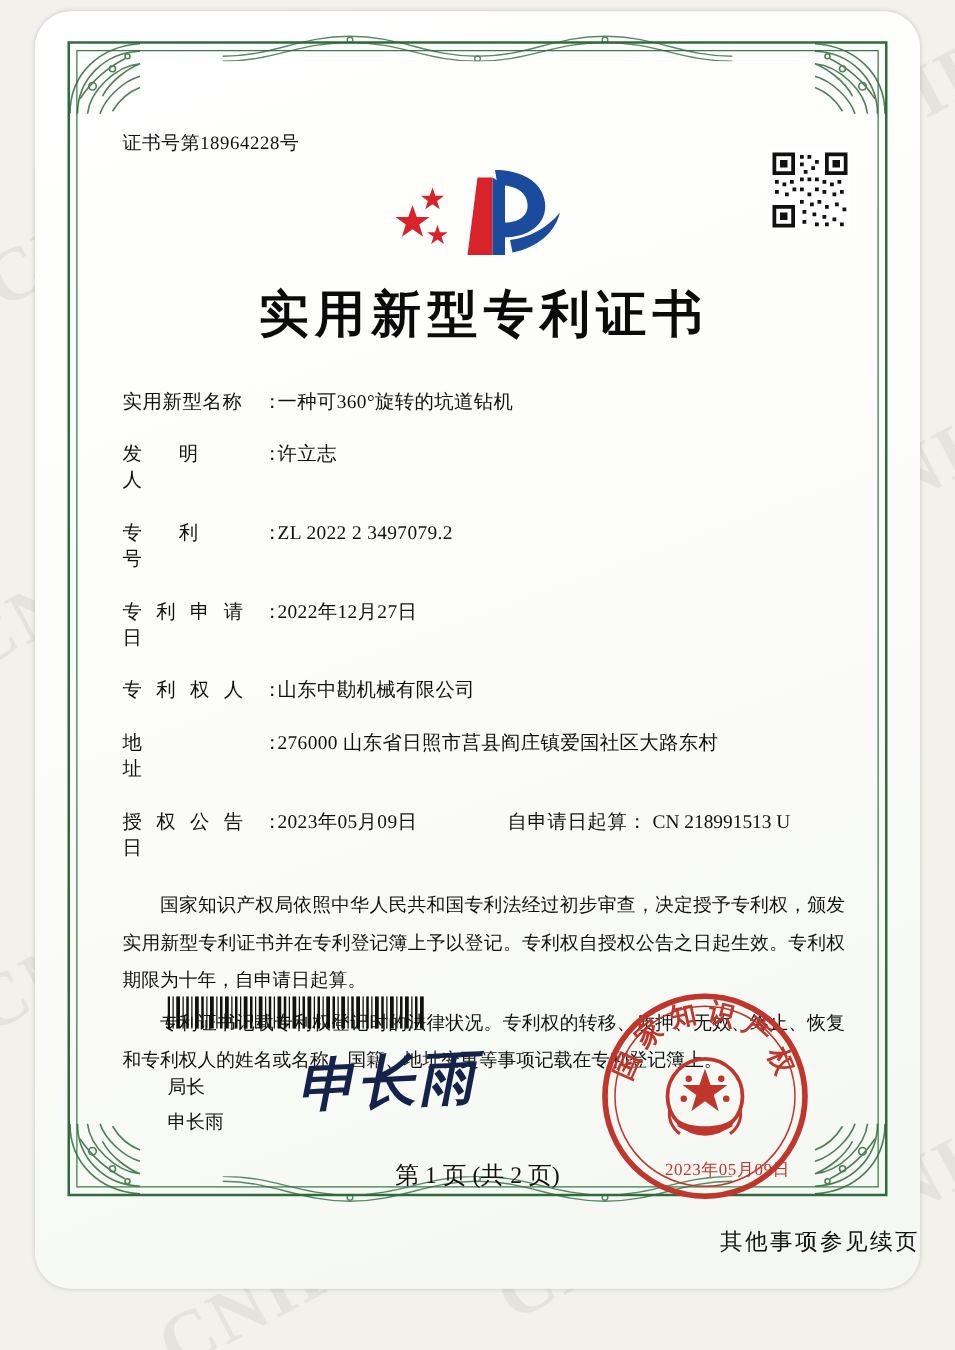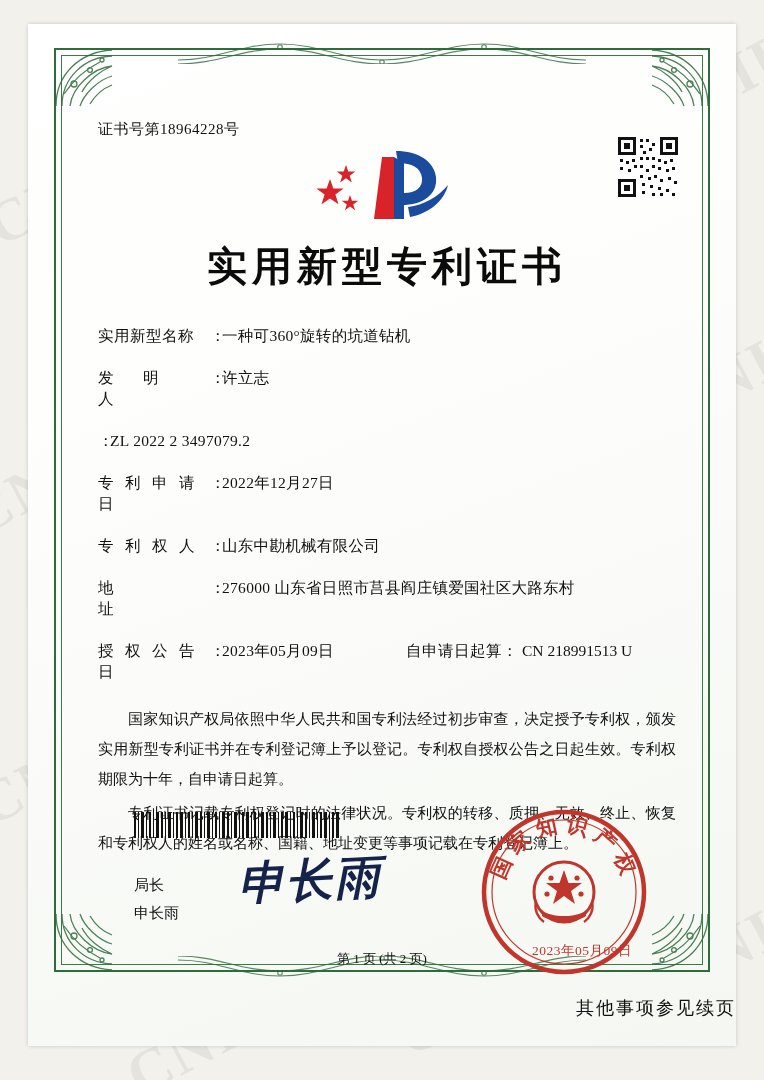--- a/index.html
+++ b/index.html
@@ -30,27 +30,28 @@
     color: rgba(140, 140, 130, 0.13);
     transform: rotate(-28deg);
     white-space: nowrap;
     letter-spacing: 2px;
   }
 
   
   .certificate {
     position: absolute;
     left: 28px;
-    top: 24px;
+    top: 9px;
     width: 708px;
     height: 1022px;
     background: linear-gradient(160deg, #ffffff 0%, #fdfdfb 40%, #f4f7f2 100%);
     box-shadow: 0 0 4px rgba(0,0,0,0.18);
     z-index: 1;
     overflow: hidden;
+    border-radius: 29px;
   }
 
   
   .border-outer {
     position: absolute;
     left: 26px; top: 24px; right: 26px; bottom: 74px;
     border: 2px solid #2f6b3c;
   }
   .border-inner {
     position: absolute;
@@ -230,21 +231,21 @@
     font-size: 13.5px;
     color: #c0352c;
     letter-spacing: 0.5px;
   }
 
   .page-no {
     position: absolute;
     left: 0; right: 0;
     bottom: 78px;
     text-align: center;
-    font-size: 13px;
+    font-size: 19px;
     color: #111;
     margin-top: 16px;
   }
   .footer-note {
     position: absolute;
     left: 0; right: 0;
     bottom: 26px;
     text-align: right;
     font-size: 18px;
     font-weight: normal;
@@ -453,20 +454,23 @@
 
       <div class="field-row">
         <div class="field-label">
           <span style="letter-spacing:1.9em;">发明人</span>
         </div>
         <div class="field-colon">：</div>
         <div class="field-value">许立志</div>
       </div>
 
       <div class="field-row">
+        <div class="field-label">
+          <span style="letter-spacing:1.9em;">专利号</span>
+        </div>
         <div class="field-colon">：</div>
         <div class="field-value">ZL 2022 2 3497079.2</div>
       </div>
 
       <div class="field-row">
         <div class="field-label">
           <span style="letter-spacing:0.74em;">专利申请日</span>
         </div>
         <div class="field-colon">：</div>
         <div class="field-value">2022年12月27日</div>

